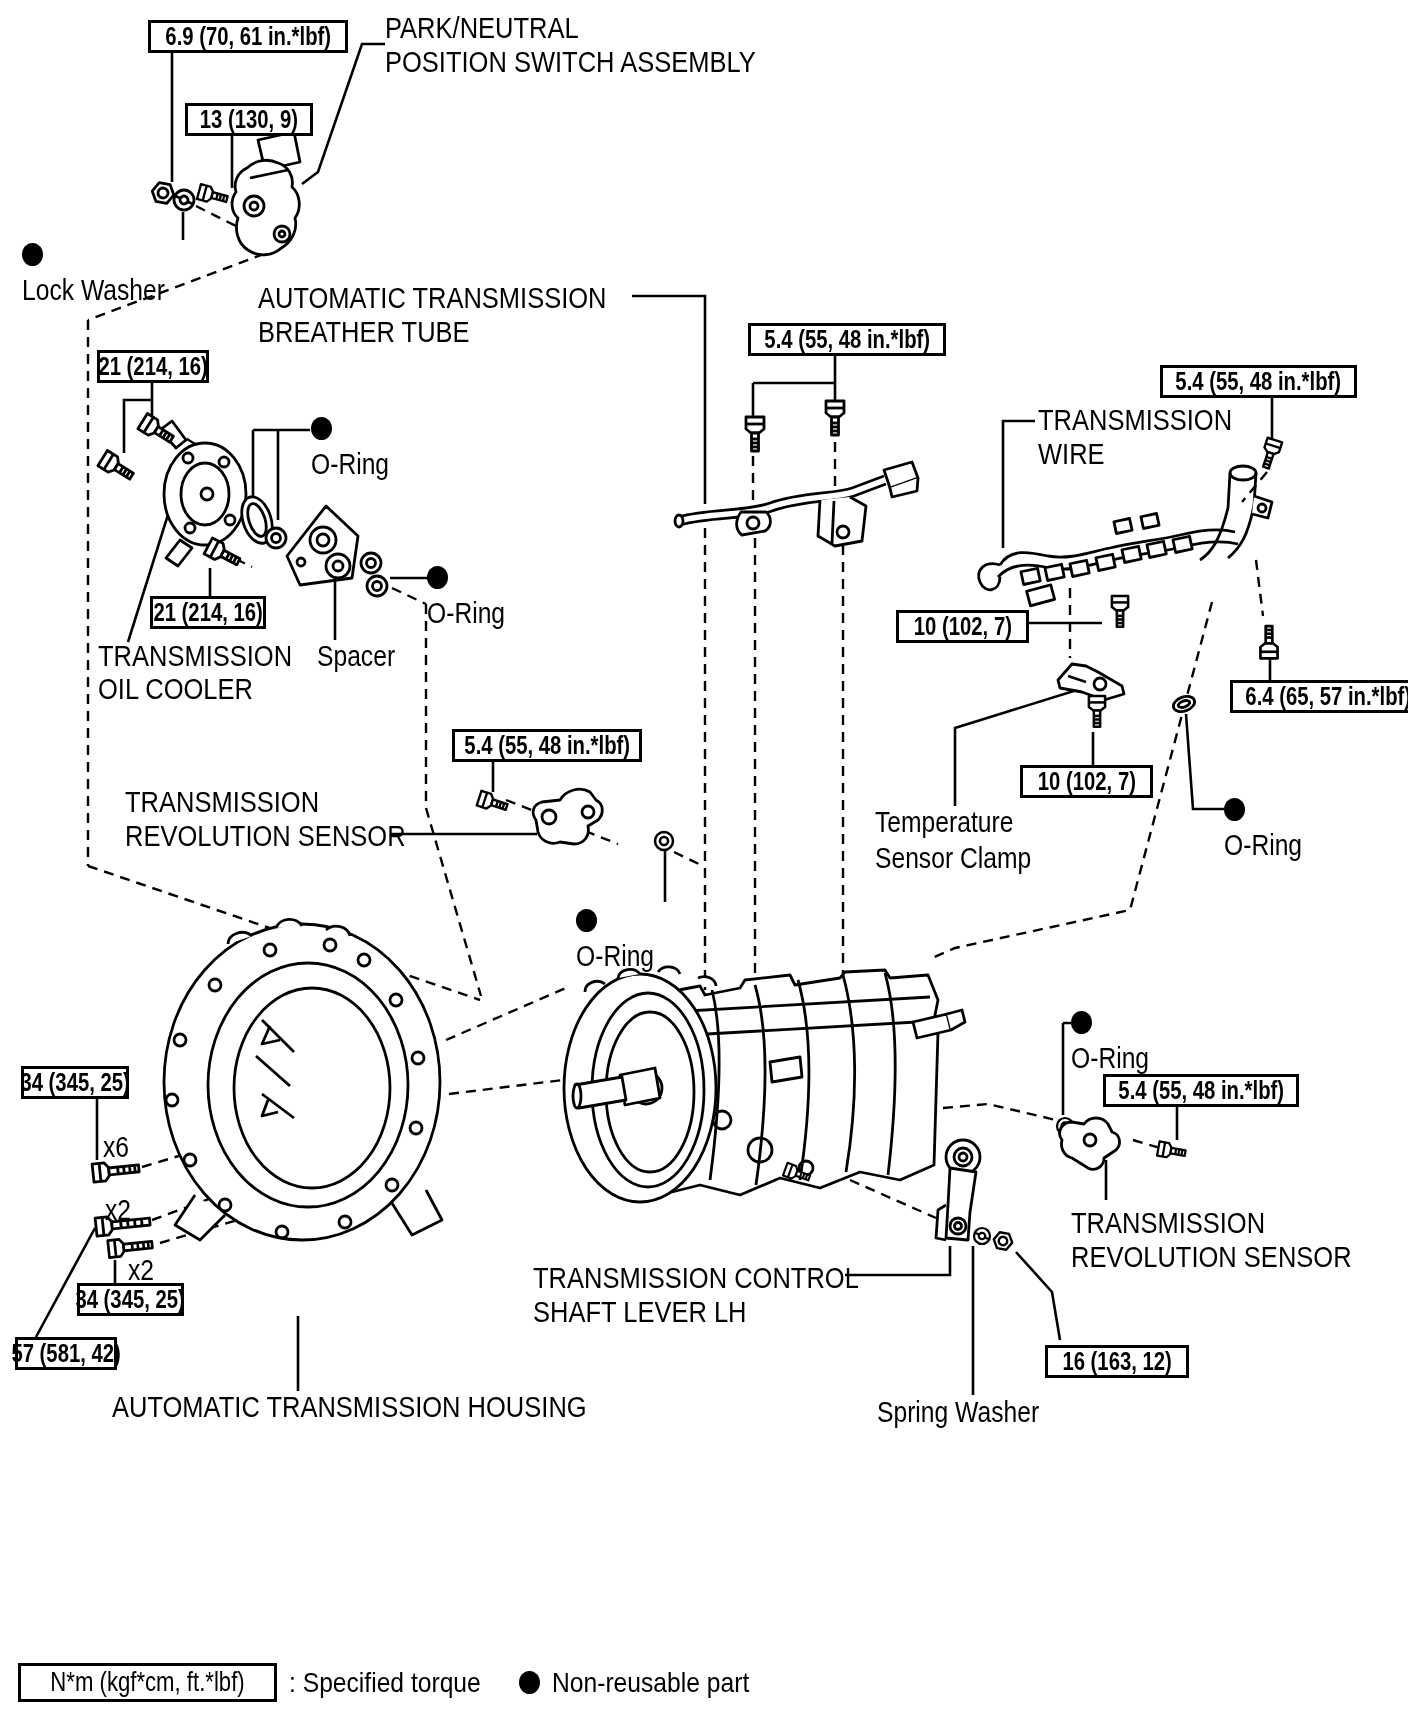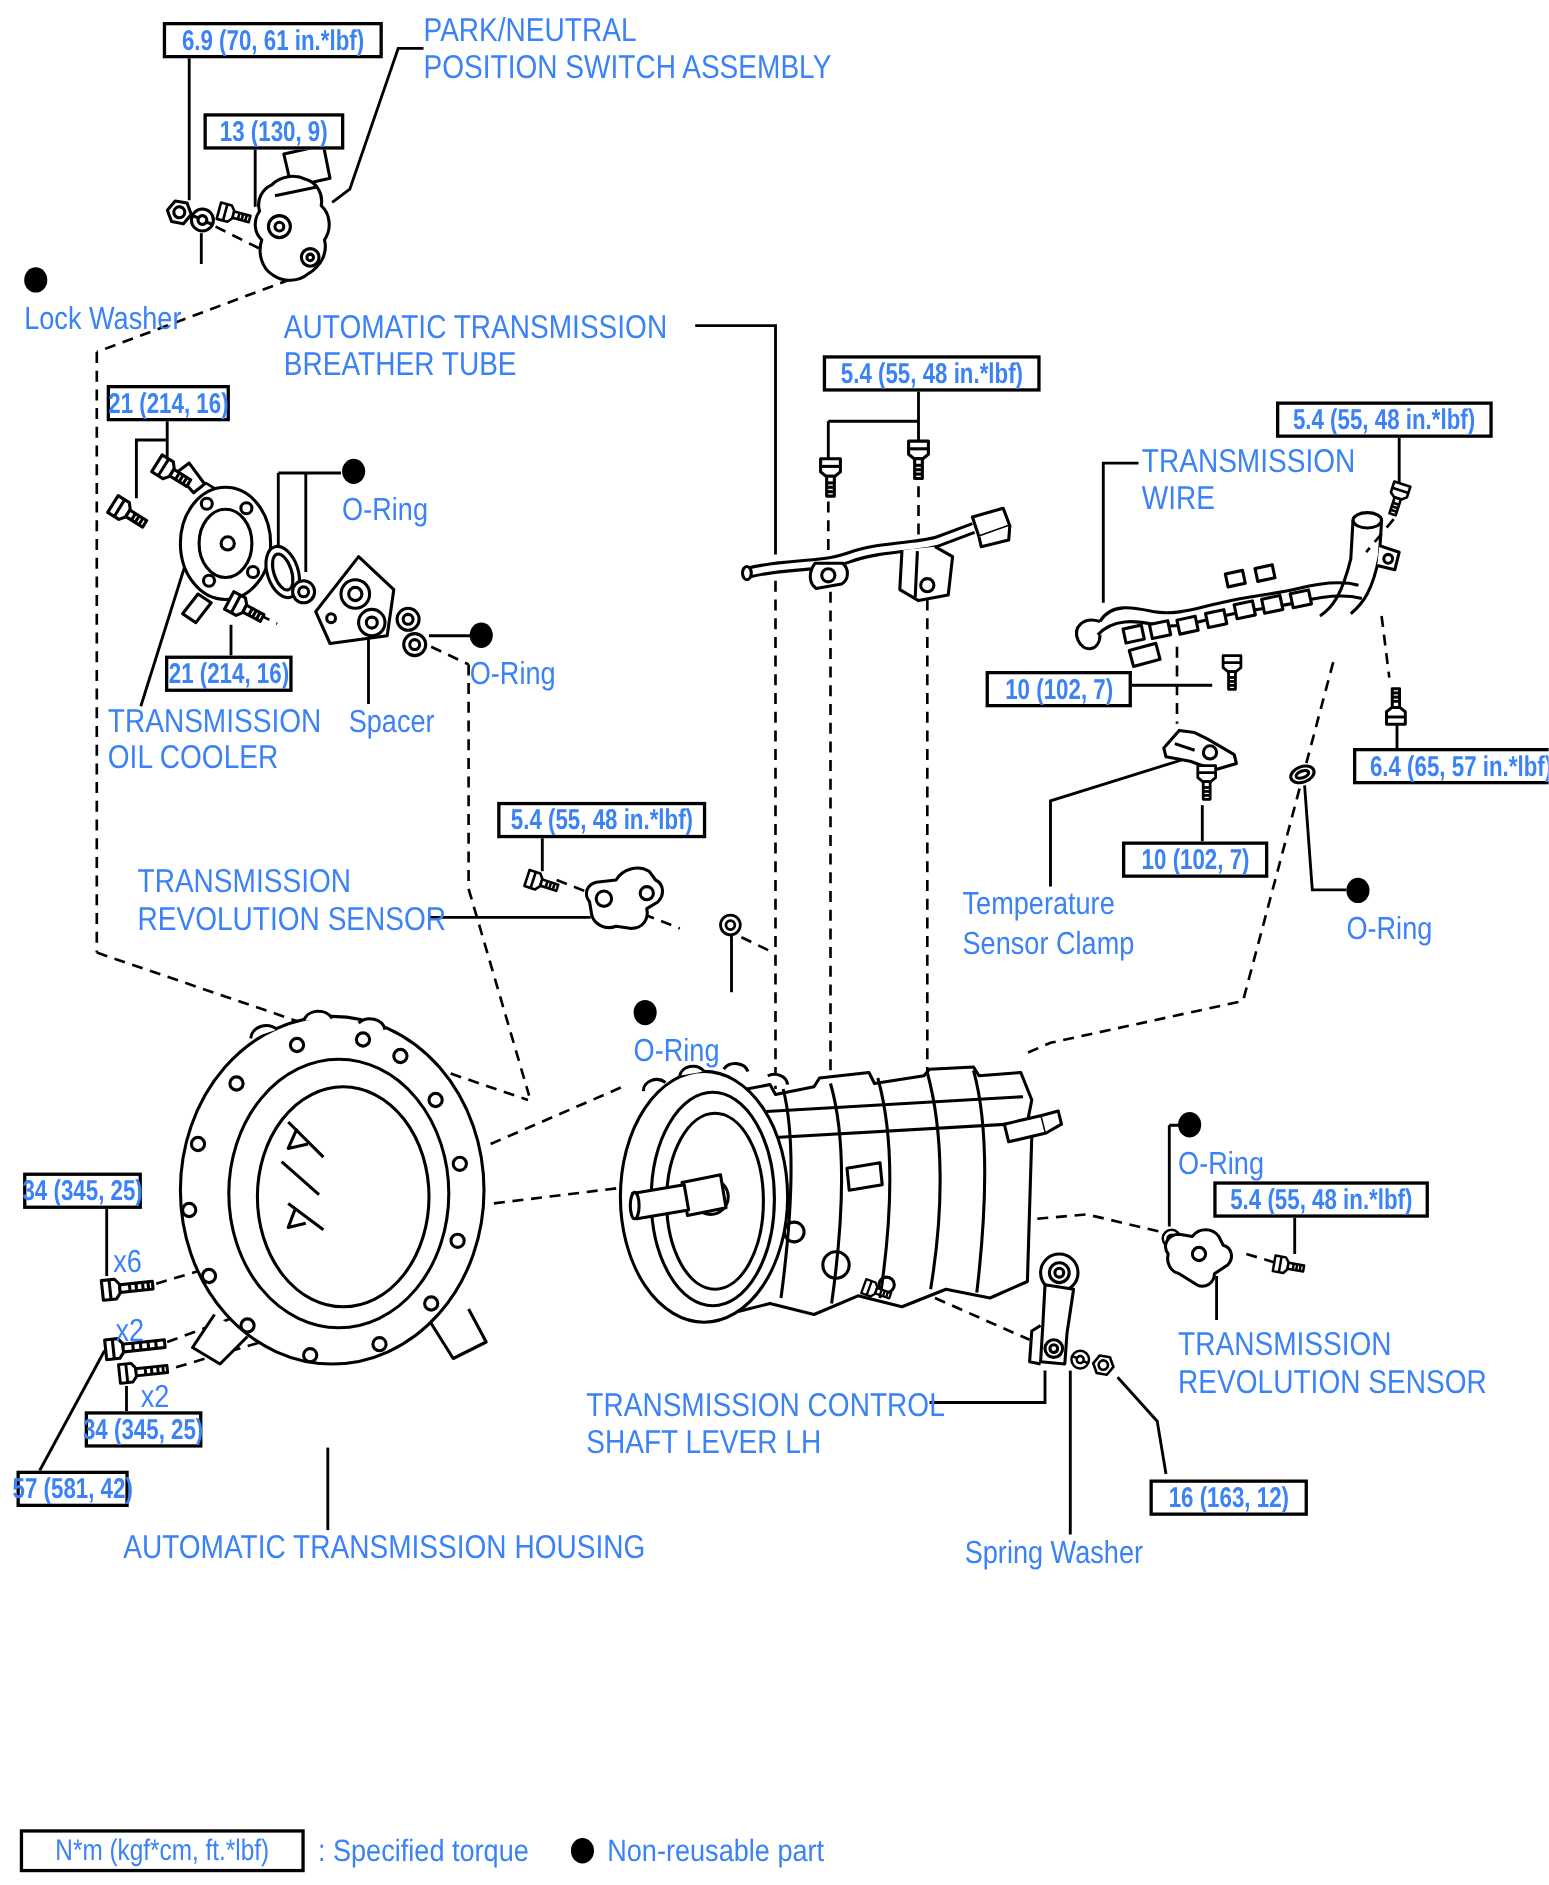--- a/index.html
+++ b/index.html
@@ -1,17 +1,17 @@
 <!DOCTYPE html>
 <html><head>
 <meta charset="utf-8">
 <style>
   html,body{margin:0;padding:0;background:#fff;}
   .stage{position:relative;width:1408px;height:1714px;background:#fff;overflow:hidden;
-         font-family:"Liberation Sans", sans-serif;color:#3b82f6;}
+         font-family:"Liberation Sans", sans-serif;color:#000000;}
   svg.art{position:absolute;left:0;top:0;}
   .lbl{position:absolute;font-size:30px;line-height:32px;white-space:nowrap;
        transform:scaleX(.85);transform-origin:0 0;}
   .lbl.mixed{font-size:29px;}
   .dotlbl{position:absolute;display:flex;gap:9px;align-items:flex-start;white-space:nowrap;flex-direction:column;}
   .dot{width:21px;height:23px;border-radius:50%;background:#000;flex:0 0 auto;margin-top:3px;}
   .dotlbl .txt{font-size:29px;line-height:30px;transform:scaleX(.85);transform-origin:0 0;}
   .tq{position:absolute;box-sizing:border-box;height:33px;border:3px solid #000;background:#fff;
       display:flex;align-items:center;justify-content:center;}
   .tq span{font-weight:bold;font-size:26px;white-space:nowrap;transform:scaleX(.78);transform-origin:50% 50%;}

